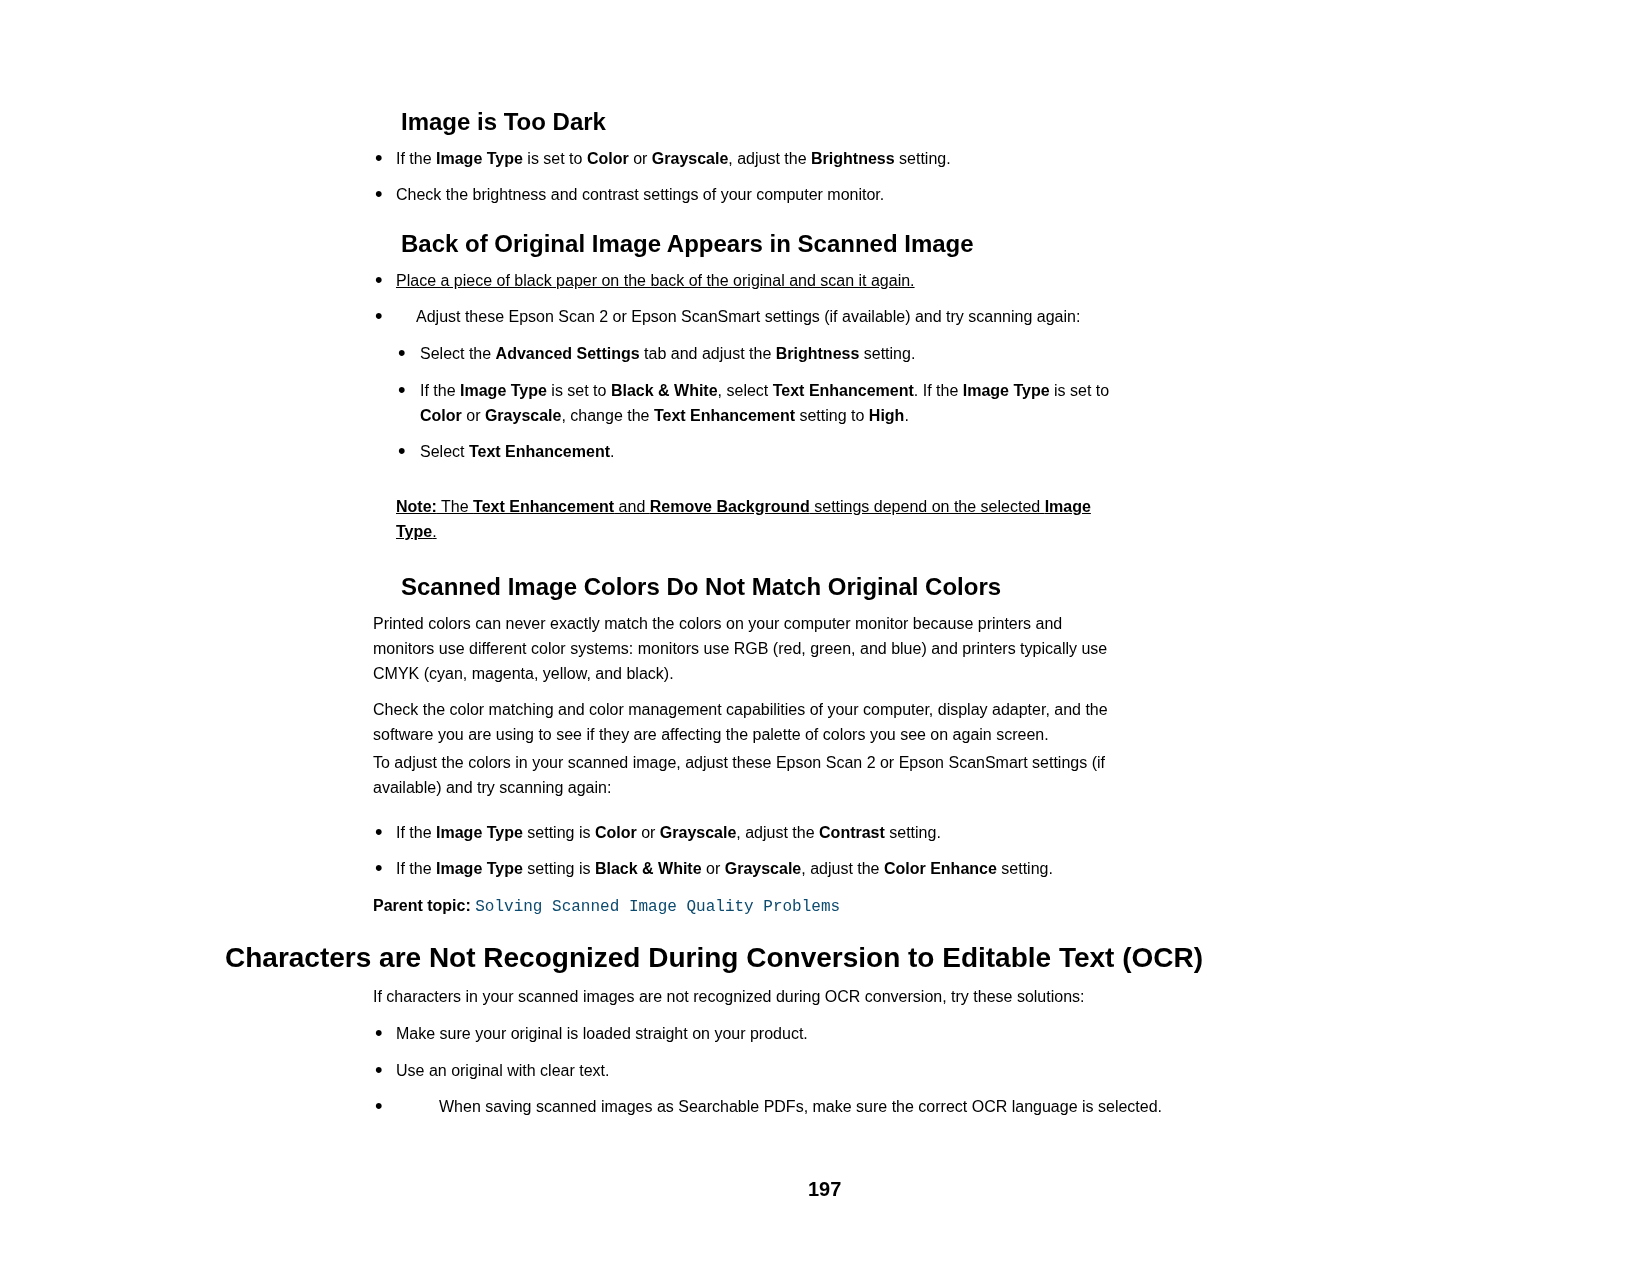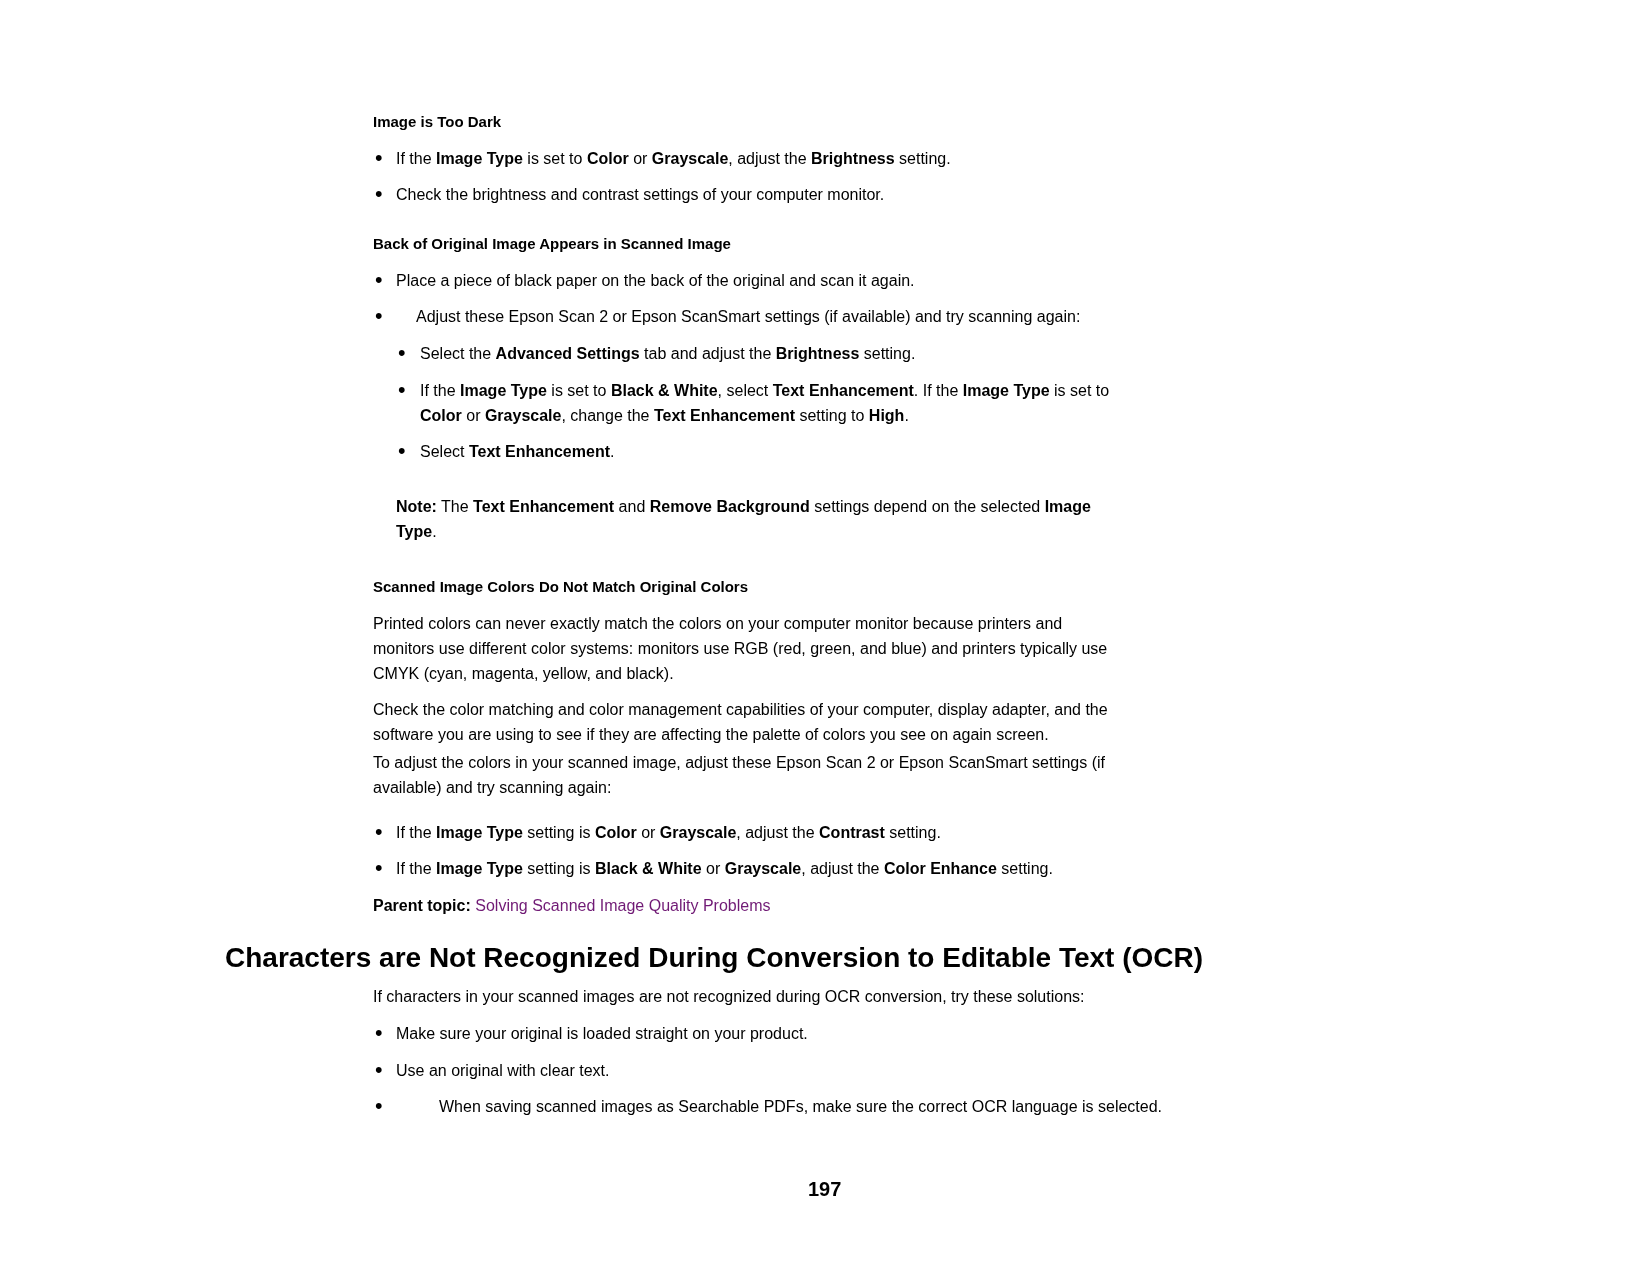--- a/index.html
+++ b/index.html
@@ -1,52 +1,52 @@
 <!DOCTYPE html>
 <html><head>
 <meta charset="utf-8">
 <style>
   html, body { margin: 0; padding: 0; background: #ffffff; }
   body { width: 1650px; height: 1275px; position: relative; overflow: hidden;
          font-family: "Liberation Sans", sans-serif; color: #000; }
   .page { position: absolute; left: 0; top: 0; width: 1650px; height: 1275px; }
   .abs { position: absolute; }
   .txt { font-size: 16px; line-height: 25px; white-space: nowrap; }
-  .h2 { font-size: 15px; font-weight: bold; line-height: 25px; white-space: nowrap; }
+  .h2 { font-size: 24px; font-weight: bold; line-height: 25px; white-space: nowrap; margin-left: 28px; }
   .h1 { font-size: 28px; font-weight: bold; line-height: 32px; white-space: nowrap; }
   .bullet { position: absolute; font-size: 21.5px; line-height: 25px; }
   b { font-weight: bold; }
-  .link { color: #701a75; text-decoration: none; cursor: pointer; }
+  .link { color: #0c4a6e; text-decoration: none; cursor: pointer; font-family: Liberation Mono, monospace; }
   .pagenum { font-size: 20px; font-weight: bold; }
 </style>
 </head>
 <body>
 
 <div class="page">
 
   <div class="abs h2" style="left:373px; top:109px;">Image is Too Dark</div>
   <div class="bullet" style="left:375px; top:146px;">•</div>
   <div class="abs txt rich" style="left:396px; top:146px;"><span>If the </span><b>Image Type</b><span> is set to </span><b>Color</b><span> or </span><b>Grayscale</b><span>, adjust the </span><b>Brightness</b><span> setting.</span></div>
   <div class="bullet" style="left:375px; top:182px;">•</div>
   <div class="abs txt rich" style="left:396px; top:182px;"><span>Check the brightness and contrast settings of your computer monitor.</span></div>
 
   <div class="abs h2" style="left:373px; top:231px;">Back of Original Image Appears in Scanned Image</div>
   <div class="bullet" style="left:375px; top:268px;">•</div>
-  <div class="abs txt rich" style="left:396px; top:268px;"><span>Place a piece of black paper on the back of the original and scan it again.</span></div>
+  <div class="abs txt rich" style="left:396px; top:268px;text-decoration:underline;"><span>Place a piece of black paper on the back of the original and scan it again.</span></div>
   <div class="bullet" style="left:375px; top:304px;">•</div>
   <div class="abs txt rich" style="left:416px; top:304px;text-align:center;"><span>Adjust these Epson Scan 2 or Epson ScanSmart settings (if available) and try scanning again:</span></div>
 
   <div class="bullet" style="left:398px; top:341px;">•</div>
   <div class="abs txt rich" style="left:420px; top:341px;"><span>Select the </span><b>Advanced Settings</b><span> tab and adjust the </span><b>Brightness</b><span> setting.</span></div>
   <div class="bullet" style="left:398px; top:378px;">•</div>
   <div class="abs txt rich" style="left:420px; top:378px;"><span>If the </span><b>Image Type</b><span> is set to </span><b>Black &amp; White</b><span>, select </span><b>Text Enhancement</b><span>. If the </span><b>Image Type</b><span> is set to</span><br><b>Color</b><span> or </span><b>Grayscale</b><span>, change the </span><b>Text Enhancement</b><span> setting to </span><b>High</b><span>.</span></div>
   <div class="bullet" style="left:398px; top:439px;">•</div>
   <div class="abs txt rich" style="left:420px; top:439px;"><span>Select </span><b>Text Enhancement</b><span>.</span></div>
 
-  <div class="abs txt rich" style="left:396px; top:494px;"><b>Note:</b><span> The </span><b>Text Enhancement</b><span> and </span><b>Remove Background</b><span> settings depend on the selected </span><b>Image</b><br><b>Type</b><span>.</span></div>
+  <div class="abs txt rich" style="left:396px; top:494px;text-decoration:underline;"><b>Note:</b><span> The </span><b>Text Enhancement</b><span> and </span><b>Remove Background</b><span> settings depend on the selected </span><b>Image</b><br><b>Type</b><span>.</span></div>
 
   <div class="abs h2" style="left:373px; top:574px;">Scanned Image Colors Do Not Match Original Colors</div>
 
   <div class="abs txt" style="left:373px; top:611px;">
     <div>Printed colors can never exactly match the colors on your computer monitor because printers and</div>
     <div>monitors use different color systems: monitors use RGB (red, green, and blue) and printers typically use</div>
     <div>CMYK (cyan, magenta, yellow, and black).</div>
   </div>
   <div class="abs txt" style="left:373px; top:697px;">
     <div>Check the color matching and color management capabilities of your computer, display adapter, and the</div>

